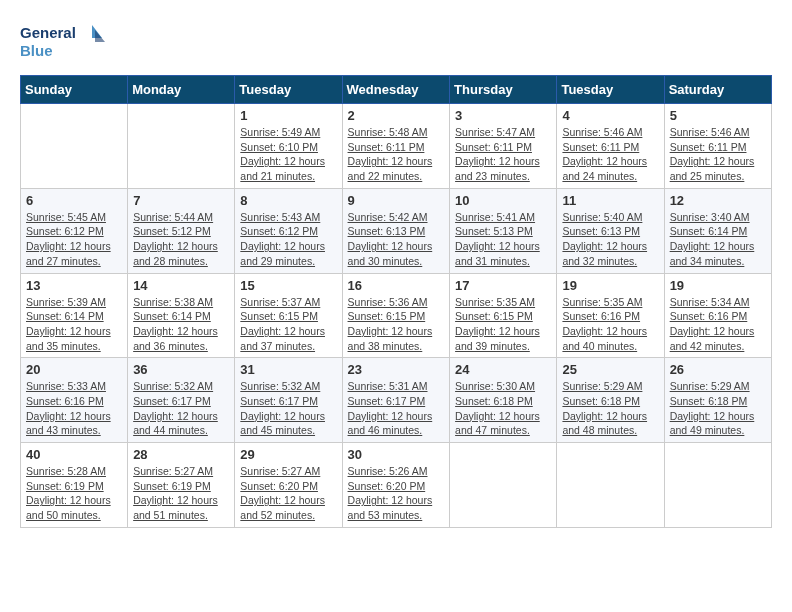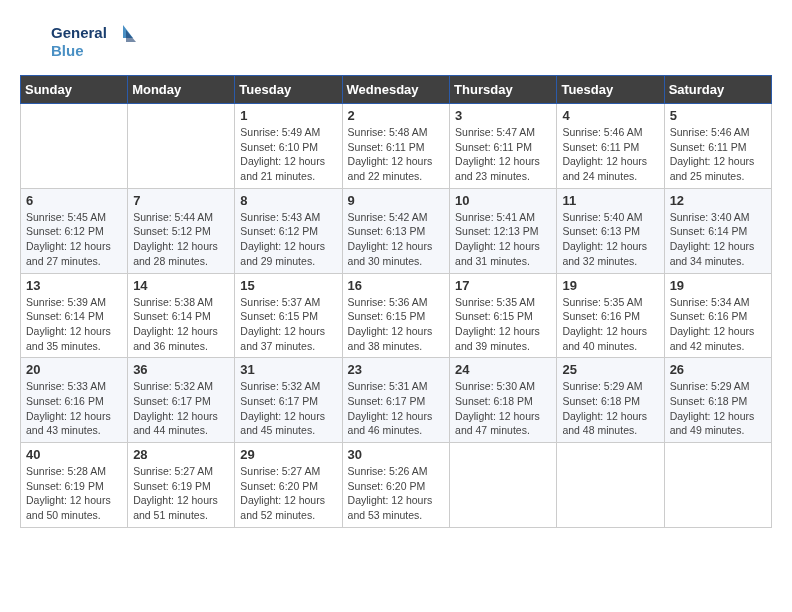--- a/index.html
+++ b/index.html
@@ -8,21 +8,20 @@
       background: #fff;
       width: 792px;
       min-height: 612px;
       padding: 20px;
     }
     .header {
       display: flex;
       justify-content: space-between;
       align-items: center;
       margin-bottom: 10px;
-      margin-left: 31px;
     }
     .logo {
       display: flex;
       align-items: center;
       gap: 4px;
     }
     .title-block {
       text-align: right;
     }
     .title-block h1 {
@@ -33,21 +32,21 @@
     .title-block h2 {
       font-size: 15px;
       color: #555;
       font-weight: normal;
     }
     .calendar {
       width: 100%;
       border-collapse: collapse;
     }
     .calendar thead tr th {
-      background-color: #404040;
+      background-color: #0c4a6e;
       color: #fff;
       padding: 6px 4px;
       font-size: 13px;
       text-align: left;
       border: 1px solid #2a5aaa;
     }
     .calendar tbody tr td {
       border: 1px solid #ccc;
       vertical-align: top;
       padding: 4px 5px;
@@ -60,20 +59,21 @@
       font-size: 13px;
       font-weight: bold;
       color: #333;
       display: block;
       margin-bottom: 2px;
     }
     .day-info {
       font-size: 10.5px;
       color: #444;
       line-height: 1.4;
+      text-decoration: underline;
     }
     .empty-cell {
       background: #f9f9f9;
     }
     tbody tr:nth-child(odd) td {
       background: #ffffff;
     }
     tbody tr:nth-child(even) td {
       background: #f5f7fb;
     }
@@ -164,21 +164,21 @@
         </td>
         <td>
           <span class="day-number">9</span>
           <div class="day-info">Sunrise: 5:42 AM
 Sunset: 6:13 PM
 Daylight: 12 hours and 30 minutes.</div>
         </td>
         <td>
           <span class="day-number">10</span>
           <div class="day-info">Sunrise: 5:41 AM
-Sunset: 12:13 PM
+Sunset: 5:13 PM
 Daylight: 12 hours and 31 minutes.</div>
         </td>
         <td>
           <span class="day-number">11</span>
           <div class="day-info">Sunrise: 5:40 AM
 Sunset: 6:13 PM
 Daylight: 12 hours and 32 minutes.</div>
         </td>
         <td>
           <span class="day-number">12</span>

